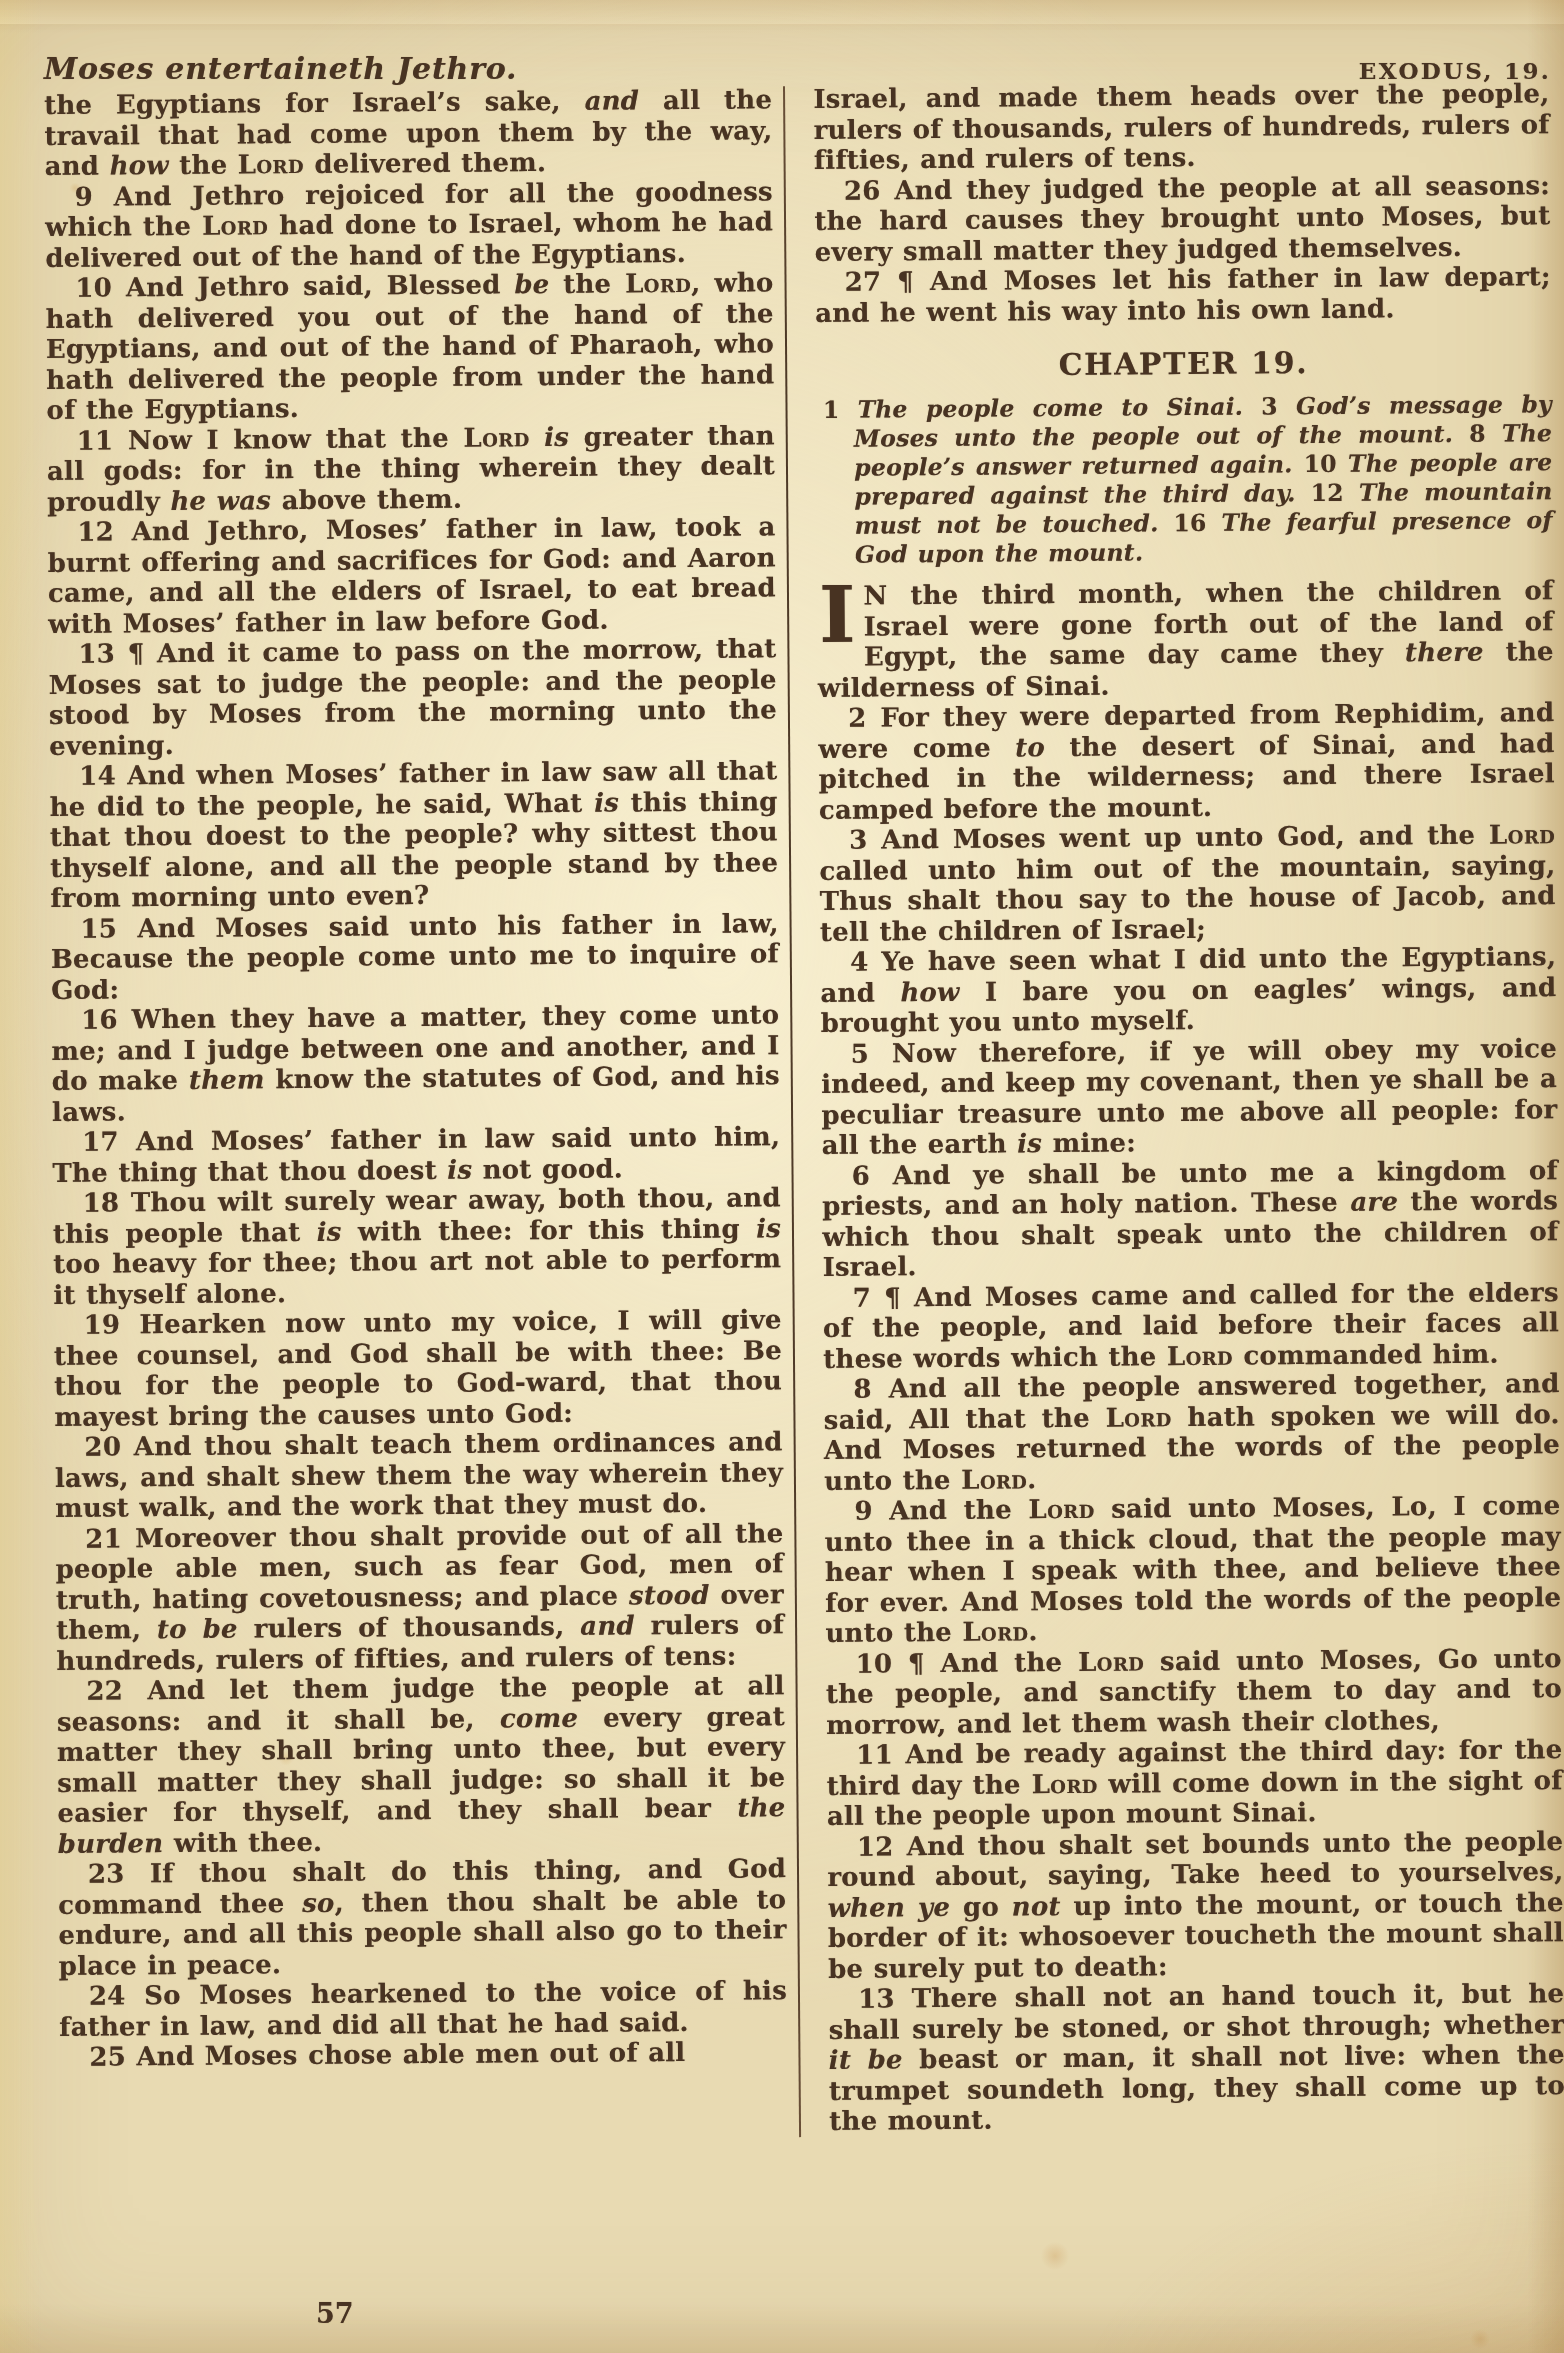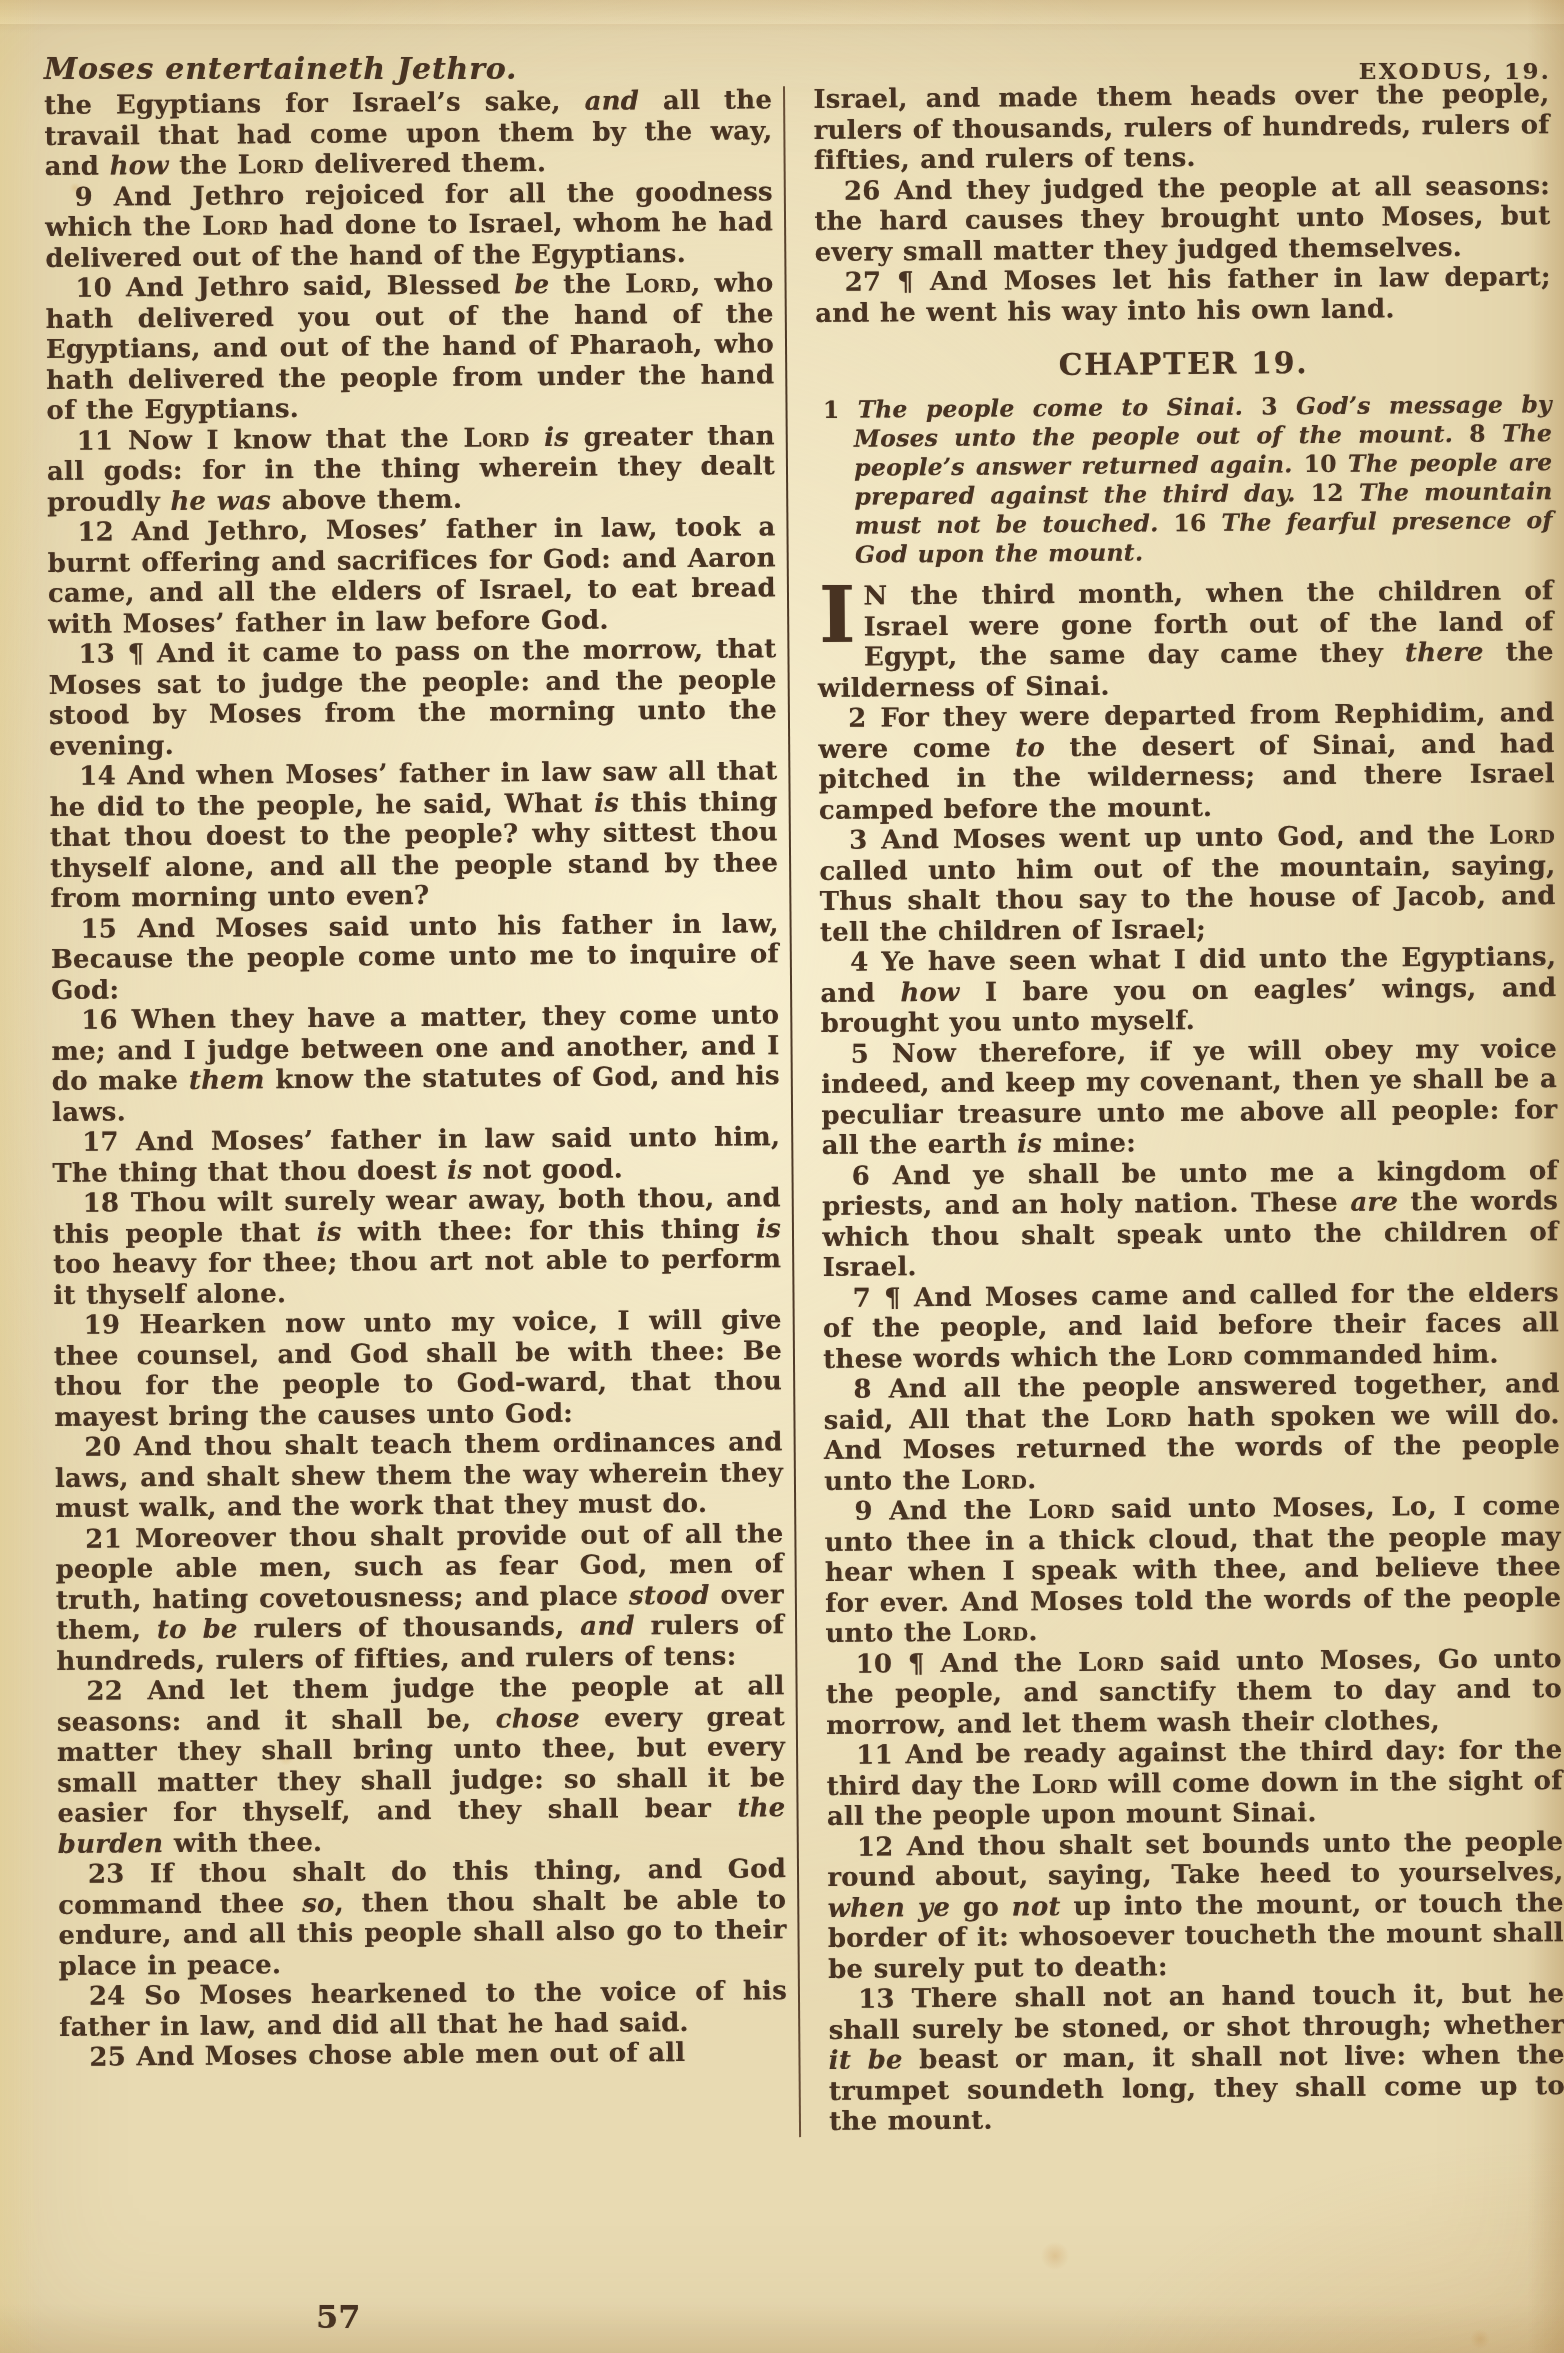--- a/index.html
+++ b/index.html
@@ -65,21 +65,21 @@
     word-spacing:1.6px;
   }
   .summary .n{font-style:normal;}
   .dropcap{text-indent:0;}
   .dc{
     float:left;font-size:78px;line-height:58px;padding:4.7px 7.8px 0 1.6px;
     font-weight:bold;
   }
   .sc{font-variant:small-caps;letter-spacing:0.4px;}
   .page-num{
-    position:absolute;left:316px;top:2274px;font-size:32px;font-weight:bold;
+    position:absolute;left:316px;top:2274px;font-size:27px;font-weight:bold;
     text-shadow:0 0 0.8px rgba(72,51,34,0.5);
   }
 </style>
 </head>
 <body>
 
 <div class="page">
 
   <div class="header">
     <span class="h-left">Moses entertaineth Jethro.</span>
@@ -95,21 +95,21 @@
         <p class="para verse">12 And Jethro, Moses’ father in law, took a burnt offering and sacrifices for God: and Aaron came, and all the elders of Israel, to eat bread with Moses’ father in law before God.</p>
         <p class="para verse">13 ¶ And it came to pass on the morrow, that Moses sat to judge the people: and the people stood by Moses from the morning unto the evening.</p>
         <p class="para verse">14 And when Moses’ father in law saw all that he did to the people, he said, What <i>is</i> this thing that thou doest to the people? why sittest thou thyself alone, and all the people stand by thee from morning unto even?</p>
         <p class="para verse">15 And Moses said unto his father in law, Because the people come unto me to inquire of God:</p>
         <p class="para verse">16 When they have a matter, they come unto me; and I judge between one and another, and I do make <i>them</i> know the statutes of God, and his laws.</p>
         <p class="para verse">17 And Moses’ father in law said unto him, The thing that thou doest <i>is</i> not good.</p>
         <p class="para verse">18 Thou wilt surely wear away, both thou, and this people that <i>is</i> with thee: for this thing <i>is</i> too heavy for thee; thou art not able to perform it thyself alone.</p>
         <p class="para verse">19 Hearken now unto my voice, I will give thee counsel, and God shall be with thee: Be thou for the people to God-ward, that thou mayest bring the causes unto God:</p>
         <p class="para verse">20 And thou shalt teach them ordinances and laws, and shalt shew them the way wherein they must walk, and the work that they must do.</p>
         <p class="para verse">21 Moreover thou shalt provide out of all the people able men, such as fear God, men of truth, hating covetousness; and place <i>stood</i> over them, <i>to be</i> rulers of thousands, <i>and</i> rulers of hundreds, rulers of fifties, and rulers of tens:</p>
-        <p class="para verse">22 And let them judge the people at all seasons: and it shall be, <i>chose</i> every great matter they shall bring unto thee, but every small matter they shall judge: so shall it be easier for thyself, and they shall bear <i>the burden</i> with thee.</p>
+        <p class="para verse">22 And let them judge the people at all seasons: and it shall be, <i>come</i> every great matter they shall bring unto thee, but every small matter they shall judge: so shall it be easier for thyself, and they shall bear <i>the burden</i> with thee.</p>
         <p class="para verse">23 If thou shalt do this thing, and God command thee <i>so</i>, then thou shalt be able to endure, and all this people shall also go to their place in peace.</p>
         <p class="para verse">24 So Moses hearkened to the voice of his father in law, and did all that he had said.</p>
         <p class="para verse">25 And Moses chose able men out of all</p>
       </div>
     <div class="divider"></div>
     <div class="col col-right">
         <p class="para cont">Israel, and made them heads over the people, rulers of thousands, rulers of hundreds, rulers of fifties, and rulers of tens.</p>
         <p class="para verse">26 And they judged the people at all seasons: the hard causes they brought unto Moses, but every small matter they judged themselves.</p>
         <p class="para verse">27 ¶ And Moses let his father in law depart; and he went his way into his own land.</p>
         <p class="para chapter-head">CHAPTER 19.</p>

